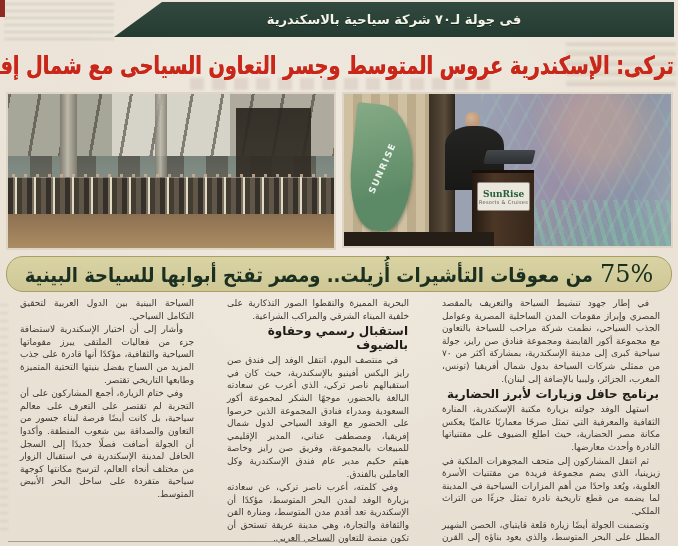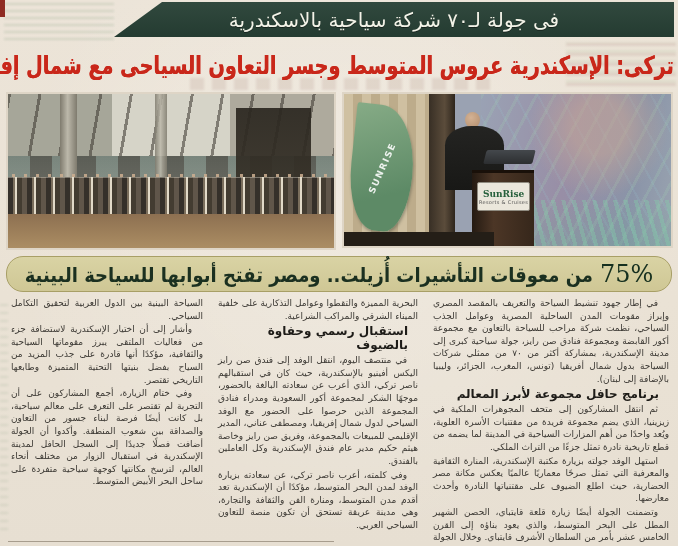--- a/index.html
+++ b/index.html
@@ -19,21 +19,21 @@
   .ghost-mid-head{left:190px;top:78px;width:300px;height:12px;
       background:repeating-linear-gradient(90deg,rgba(180,150,140,.22) 0 14px,transparent 14px 22px);}
   .ghost-margin{left:0;top:300px;width:8px;height:230px;
       background:repeating-linear-gradient(0deg,rgba(120,150,120,.15) 0 2px,transparent 2px 8px);}
   .end-rule{position:absolute;left:8px;top:541px;width:326px;height:1px;background:#a79d8e;}
   
   .kicker{position:absolute;left:114px;top:2px;width:560px;height:35px;
           background:linear-gradient(180deg,#31493e,#243b31);
           clip-path:polygon(48px 0,100% 0,100% 100%,0 100%);
           display:flex;align-items:center;justify-content:center;}
-  .kicker-label{color:#f3f3e8;font-size:20px;font-weight:normal;direction:rtl;letter-spacing:.2px;
+  .kicker-label{color:#f3f3e8;font-size:13px;font-weight:bold;direction:rtl;letter-spacing:.2px;
           text-shadow:0 1px 0 rgba(0,0,0,.4);}
   
   .headline{position:absolute;left:0;top:42px;width:678px;height:46px;
             display:flex;align-items:center;justify-content:center;}
   .headline-text{direction:rtl;white-space:nowrap;font-weight:900;font-size:20px;
             color:#c9271a;transform:scaleY(1.25) scaleX(.96);transform-origin:center;
             text-shadow:.4px 0 0 #c9271a;}
   
   .photo{position:absolute;box-sizing:border-box;border:2px solid #ded5c6;overflow:hidden;}
   .photo-left{left:6px;top:92px;width:330px;height:158px;background:#b9b4a6;}
@@ -99,21 +99,21 @@
         display:flex;direction:rtl;align-items:center;justify-content:center;gap:7px;box-sizing:border-box;}
   .deck-stat{font-family:"DejaVu Serif",serif;font-size:24px;font-weight:normal;color:#16301f;direction:ltr;}
   .deck-text{font-size:18px;font-weight:bold;color:#1b3020;transform:scaleY(1.12);white-space:nowrap;}
   
   .article{position:absolute;left:0;top:297px;width:678px;height:246px;padding:0 6px;
            box-sizing:border-box;display:flex;direction:rtl;gap:9px;overflow:hidden;}
   .article-col{overflow:hidden;}
   .col-a{width:242px;flex:none;}
   .col-b{width:206px;flex:none;}
   .col-c{width:198px;flex:none;}
-  .para{direction:rtl;text-align:justify;font-size:9px;line-height:12.6px;margin:0 3px 1px;
+  .para{direction:rtl;text-align:justify;font-size:9px;line-height:12.6px;margin:0 12px 1px;
         color:#3b3833;text-indent:11px;}
   .para.cont{text-indent:0;}
   .sub{direction:rtl;font-size:12px;font-weight:bold;color:#1e1c18;margin:2px 0;
        padding-right:13px;text-align:right;}
 </style>
 </head>
 <body>
 
 <div class="page">
 
@@ -163,27 +163,27 @@
   </div>
 
   <div class="deck">
     <span class="deck-stat">75%</span>
     <span class="deck-text">من معوقات التأشيرات أُزيلت.. ومصر تفتح أبوابها للسياحة البينية</span>
   </div>
 
   <div class="article">
     <div class="article-col col-a">
         <p class="para">في إطار جهود تنشيط السياحة والتعريف بالمقصد المصري وإبراز مقومات المدن الساحلية المصرية وعوامل الجذب السياحي، نظمت شركة مراحب للسياحة بالتعاون مع مجموعة أكور القابضة ومجموعة فنادق صن رايز، جولة سياحية كبرى إلى مدينة الإسكندرية، بمشاركة أكثر من ٧٠ من ممثلي شركات السياحة بدول شمال أفريقيا (تونس، المغرب، الجزائر، وليبيا بالإضافة إلى لبنان).</p>
-        <h5 class="sub">برنامج حافل مجموعة لأبرز المعالم</h5>
+        <h5 class="sub">برنامج حافل وزيارات لأبرز الحضارية</h5>
+        <p class="para">استهل الوفد جولته بزيارة مكتبة الإسكندرية، المنارة الثقافية والمعرفية التي تمثل صرحًا معماريًا عالميًا يعكس مكانة مصر الحضارية، حيث اطلع الضيوف على مقتنياتها النادرة وأحدث معارضها.</p>
         <p class="para">ثم انتقل المشاركون إلى متحف المجوهرات الملكية في زيزينيا، الذي يضم مجموعة فريدة من مقتنيات الأسرة العلوية، ويُعد واحدًا من أهم المزارات السياحية في المدينة لما يضمه من قطع تاريخية نادرة تمثل جزءًا من التراث الملكي.</p>
-        <p class="para">استهل الوفد جولته بزيارة مكتبة الإسكندرية، المنارة الثقافية والمعرفية التي تمثل صرحًا معماريًا عالميًا يعكس مكانة مصر الحضارية، حيث اطلع الضيوف على مقتنياتها النادرة وأحدث معارضها.</p>
         <p class="para">وتضمنت الجولة أيضًا زيارة قلعة قايتباي، الحصن الشهير المطل على البحر المتوسط، والذي يعود بناؤه إلى القرن الخامس عشر بأمر من السلطان الأشرف قايتباي. وخلال الجولة بين أسوار القلعة وأبراجها، تعرف الوفد على دورها التاريخي في حماية سواحل مصر، واستمتعوا بالإطلالة</p>
       </div>
     <div class="article-col col-b">
-        <p class="para cont">البحرية المميزة والتقطوا وعوامل التذكارية على خلفية الميناء الشرقي والمراكب الشراعية.</p>
+        <p class="para cont">البحرية المميزة والتقطوا الصور التذكارية على خلفية الميناء الشرقي والمراكب الشراعية.</p>
         <h5 class="sub">استقبال رسمي وحفاوة بالضيوف</h5>
         <p class="para">في منتصف اليوم، انتقل الوفد إلى فندق صن رايز اليكس أفينيو بالإسكندرية، حيث كان في استقبالهم ناصر تركي، الذي أعرب عن سعادته البالغة بالحضور، موجهًا الشكر لمجموعة أكور السعودية ومدراء فنادق المجموعة الذين حرصوا على الحضور مع الوفد السياحي لدول شمال إفريقيا، ومصطفى عناني، المدير الإقليمي للمبيعات بالمجموعة، وفريق صن رايز وخاصة هيثم حكيم مدير عام فندق الإسكندرية وكل العاملين بالفندق.</p>
         <p class="para">وفي كلمته، أعرب ناصر تركي، عن سعادته بزيارة الوفد لمدن البحر المتوسط، مؤكدًا أن الإسكندرية تعد أقدم مدن المتوسط، ومنارة الفن والثقافة والتجارة، وهي مدينة عريقة تستحق أن تكون منصة للتعاون السياحي العربي.</p>
       </div>
     <div class="article-col col-c">
         <p class="para cont">السياحة البينية بين الدول العربية لتحقيق التكامل السياحي.</p>
         <p class="para">وأشار إلى أن اختيار الإسكندرية لاستضافة جزء من فعاليات الملتقى يبرز مقوماتها السياحية والثقافية، مؤكدًا أنها قادرة على جذب المزيد من السياح بفضل بنيتها التحتية المتميزة وطابعها التاريخي تقتصر.</p>
         <p class="para">وفي ختام الزيارة، أجمع المشاركون على أن التجربة لم تقتصر على التعرف على معالم سياحية، بل كانت أيضًا فرصة لبناء جسور من التعاون والصداقة بين شعوب المنطقة. وأكدوا أن الجولة أضافت فصلًا جديدًا إلى السجل الحافل لمدينة الإسكندرية في استقبال الزوار من مختلف أنحاء العالم، لترسخ مكانتها كوجهة سياحية متفردة على ساحل البحر الأبيض المتوسط.</p>
       </div>
   </div>

